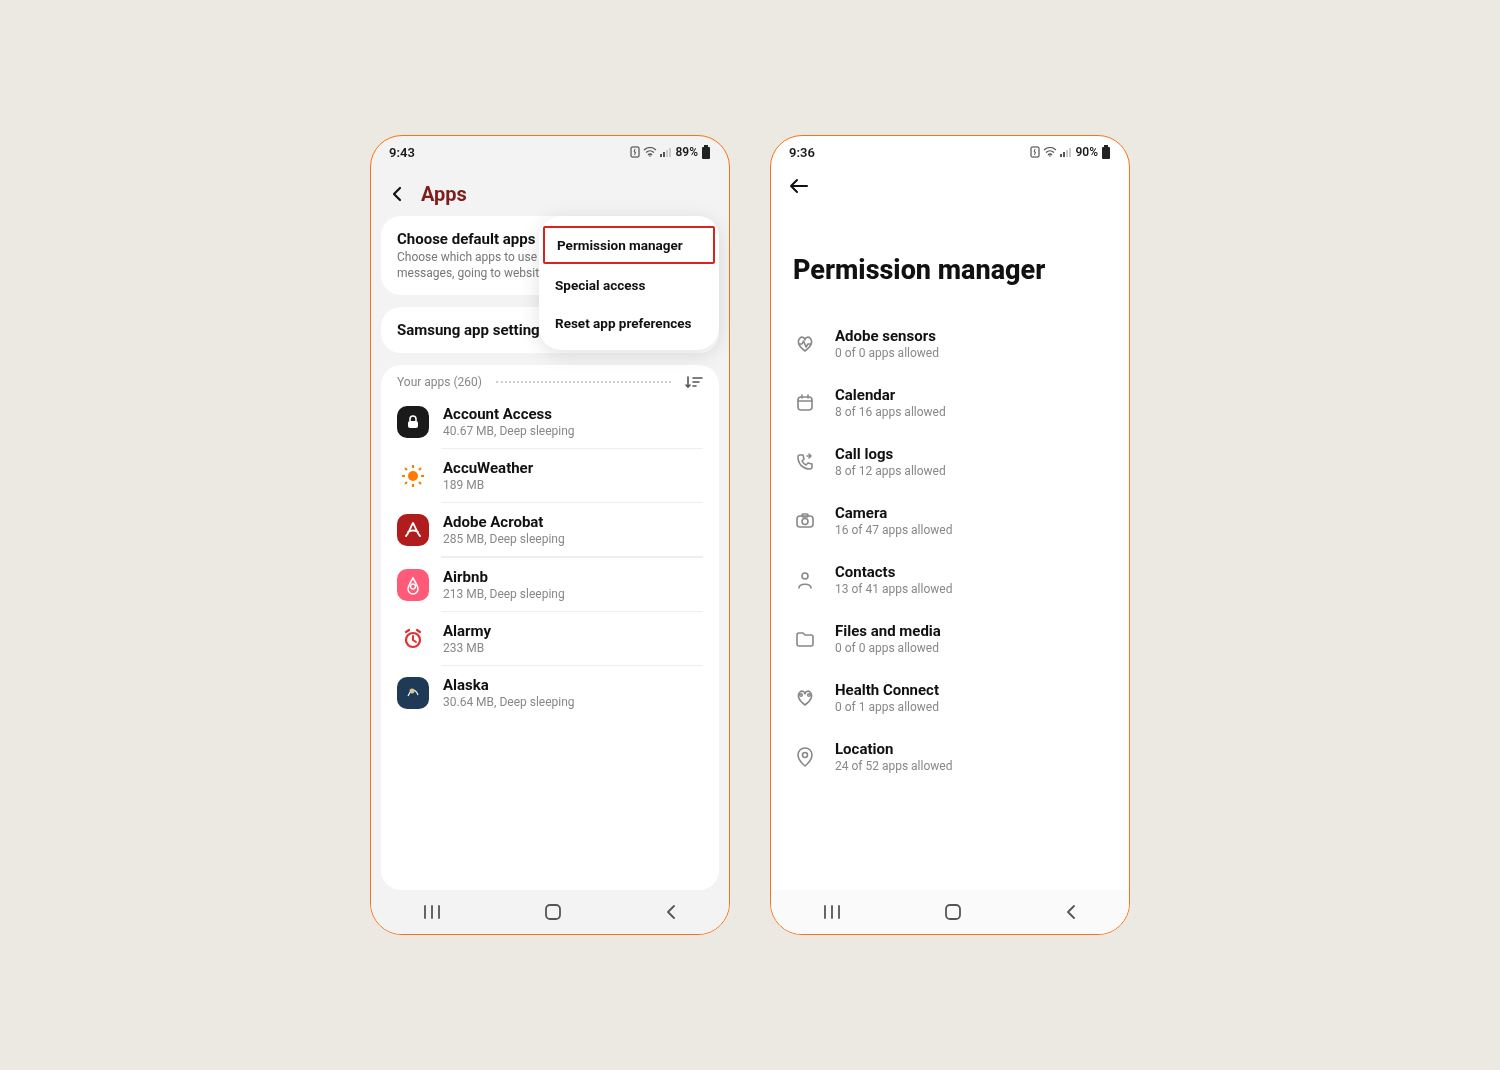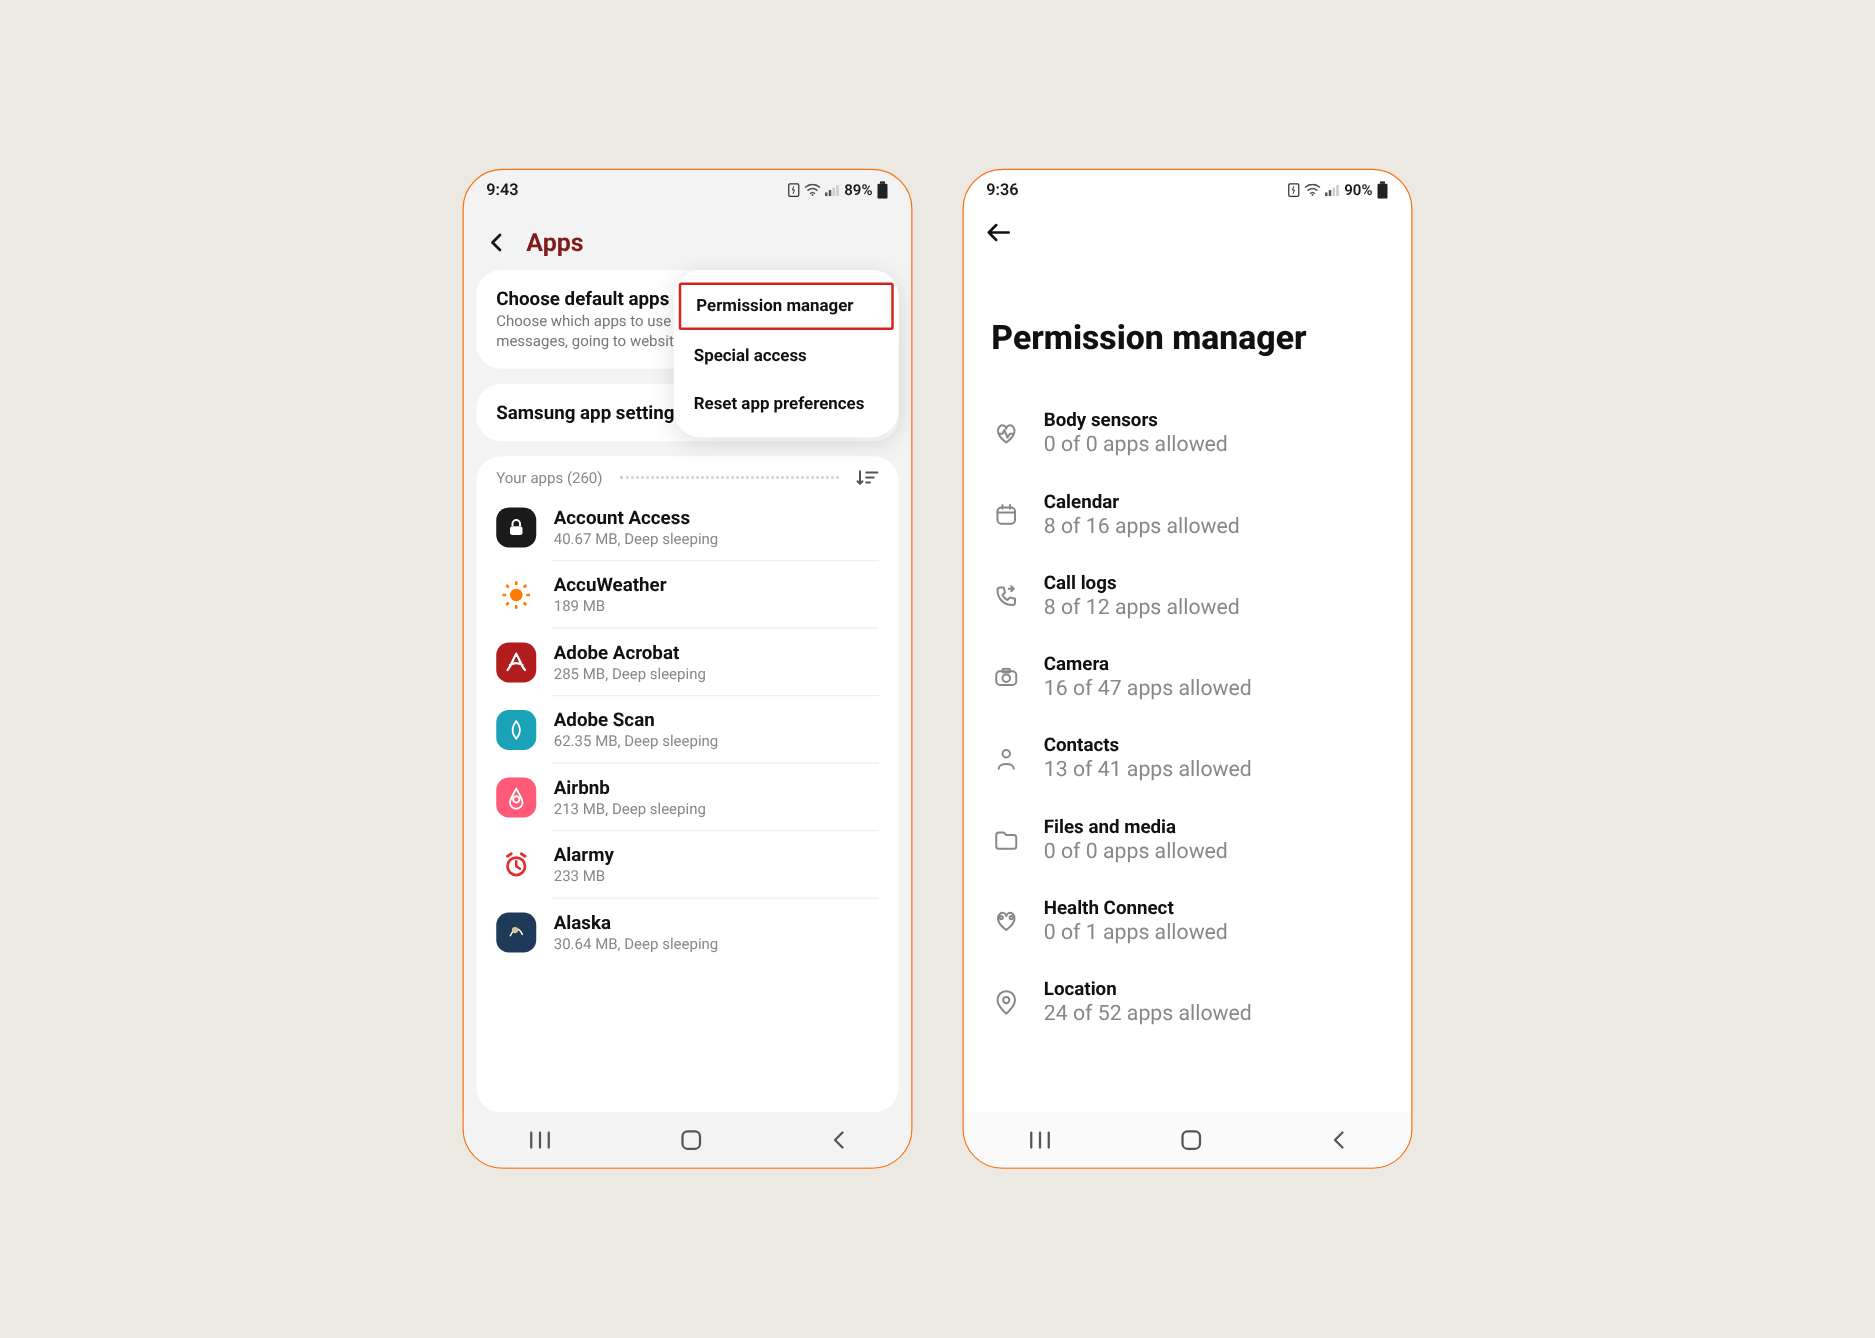--- a/index.html
+++ b/index.html
@@ -171,21 +171,21 @@
     display:flex; align-items:center; gap:18px;
     padding: 13px 22px;
   }
   .perm-icon {
     width: 24px;
     display:flex; justify-content:center;
     color:#888;
   }
   .perm-icon svg { display:block; }
   .perm-name { font-size:15px; font-weight:700; color:#111; }
-  .perm-sub  { font-size:17px; color:#888; margin-top:1px; }
+  .perm-sub  { font-size:12px; color:#888; margin-top:1px; }
 
   .content-scroll { flex:1; overflow:hidden; display:flex; flex-direction:column; position:relative; }
 </style>
 </head>
 <body>
 
 <div class="phone left">
   <div class="status-bar">
     <span>9:43</span>
     <span class="status-icons">
@@ -281,31 +281,20 @@
               <svg width="20" height="20" viewBox="0 0 20 20">
                 <path d="M10 3 C7 8 6 13 3 16 M10 3 C13 8 14 13 17 16 M5 12 Q10 9 15 12" stroke="#fff" stroke-width="1.8" fill="none" stroke-linecap="round"></path>
               </svg>
             </div>
             <div>
               <div class="app-name">Adobe Acrobat</div>
               <div class="app-sub">285 MB, Deep sleeping</div>
             </div>
           </div>
           <div class="app-divider"></div>
-          <div class="app-row">
-            <div class="app-icon" style="background:#1aa3b8;">
-              <svg width="18" height="18" viewBox="0 0 18 18">
-                <path d="M9 2 C5 7 5 11 9 16 C13 11 13 7 9 2 Z" stroke="#fff" stroke-width="1.6" fill="none"></path>
-              </svg>
-            </div>
-            <div>
-              <div class="app-name">Adobe Scan</div>
-              <div class="app-sub">62.35 MB, Deep sleeping</div>
-            </div>
-          </div>
           <div class="app-divider"></div>
           <div class="app-row">
             <div class="app-icon" style="background:#ff5a77;">
               <svg width="20" height="20" viewBox="0 0 20 20">
                 <path d="M10 3 C7 8 5 12 5 14 a5 5 0 0 0 10 0 C15 12 13 8 10 3 Z M10 9 a2.5 2.5 0 1 0 0 5 a2.5 2.5 0 1 0 0 -5" stroke="#fff" stroke-width="1.5" fill="none"></path>
               </svg>
             </div>
             <div>
               <div class="app-name">Airbnb</div>
               <div class="app-sub">213 MB, Deep sleeping</div>
@@ -407,21 +396,21 @@
 
     <div class="perm-list" id="perm-container">
         <div class="perm-row">
           <div class="perm-icon">
             <svg width="20" height="18" viewBox="0 0 20 18">
               <path d="M10 16 C3 11 2 6 5 3 C7 1 10 3 10 5 C10 3 13 1 15 3 C18 6 17 11 10 16 Z" stroke="#888" stroke-width="1.6" fill="none" stroke-linecap="round" stroke-linejoin="round"></path>
               <path d="M4 9 L7 9 L8.5 6 L11 12 L13 9 L16 9" stroke="#888" stroke-width="1.6" fill="none" stroke-linecap="round" stroke-linejoin="round"></path>
             </svg>
           </div>
           <div>
-            <div class="perm-name">Body sensors</div>
+            <div class="perm-name">Adobe sensors</div>
             <div class="perm-sub">0 of 0 apps allowed</div>
           </div>
         </div>
         <div class="perm-row">
           <div class="perm-icon">
             <svg width="18" height="18" viewBox="0 0 18 18">
               <rect x="2" y="3" width="14" height="13" rx="3" stroke="#888" stroke-width="1.6" fill="none" stroke-linecap="round" stroke-linejoin="round"></rect>
               <line x1="2" y1="7" x2="16" y2="7" stroke="#888" stroke-width="1.6" fill="none" stroke-linecap="round" stroke-linejoin="round"></line>
               <line x1="6" y1="1" x2="6" y2="4" stroke="#888" stroke-width="1.6" fill="none" stroke-linecap="round" stroke-linejoin="round"></line>
               <line x1="12" y1="1" x2="12" y2="4" stroke="#888" stroke-width="1.6" fill="none" stroke-linecap="round" stroke-linejoin="round"></line>

